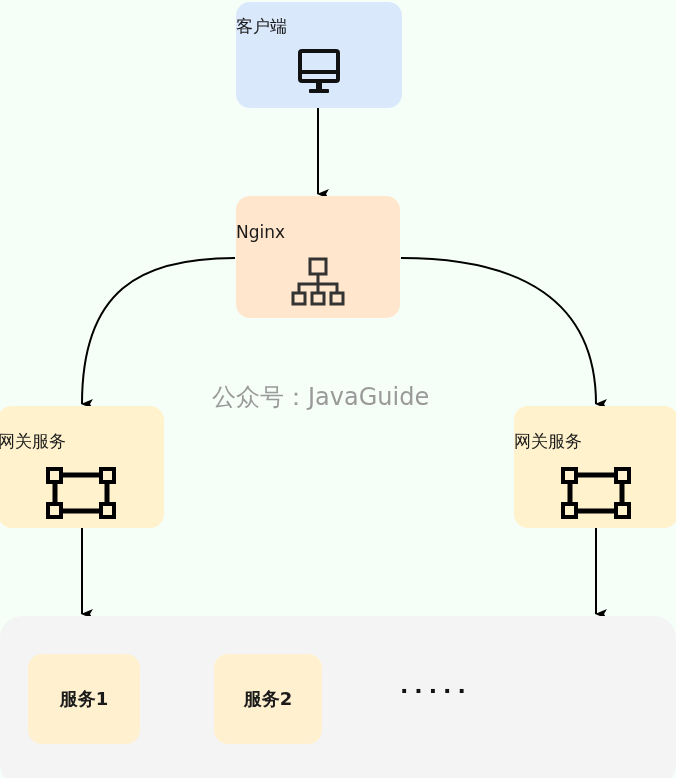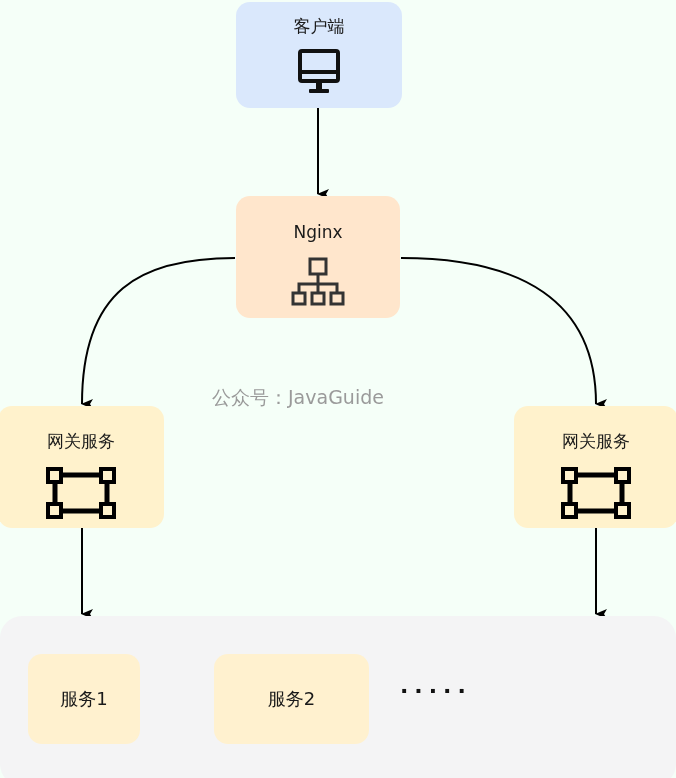--- a/index.html
+++ b/index.html
@@ -3,40 +3,40 @@
 <meta charset="utf-8">
 <style>
   html, body { margin:0; padding:0; }
   body {
     width:676px; height:778px; position:relative; overflow:hidden;
     background:#f5fff8;
     font-family: "DejaVu Sans", "Liberation Sans", sans-serif;
     color:#1a1a1a;
   }
   .node { position:absolute; border-radius:14px; box-sizing:border-box; }
-  .label { position:absolute; left:0; right:0; text-align:center; font-size:17px; }
+  .label { position:absolute; left:0; right:0; font-size:17px; }
   .icon { position:absolute; left:50%; transform:translateX(-50%); }
   #client { left:236px; top:2px; width:166px; height:106px; background:#dae8fc; }
   #client .label { top:13px; }
   #client .icon { top:46px; }
   #nginx { left:236px; top:196px; width:164px; height:122px; background:#ffe6cc; }
   #nginx .label { top:26px; }
   #nginx .icon { top:60px; }
   #gw-left { left:-2px; top:406px; width:166px; height:122px; background:#fff2cc; }
   #gw-right { left:514px; top:406px; width:164px; height:122px; background:#fff2cc; }
   .gw .label { top:24px; }
   .gw .icon { top:60px; }
   #services { left:0; top:616px; width:676px; height:170px; background:#f4f4f5; border-radius:22px; position:absolute; }
-  .svc { position:absolute; top:38px; height:90px; background:#fff1cf; border-radius:14px; }
+  .svc { position:absolute; top:38px; height:90px; background:#fff1cf; border-radius:14px;font-weight:bold; }
   .svc span { position:absolute; left:0; right:0; top:33px; text-align:center; font-size:18px; }
   #svc-1 { left:28px; width:112px; }
-  #svc-2 { left:214px; width:108px;padding-left:47px; }
+  #svc-2 { left:214px; width:108px; }
   #svc-n { left:494px; width:156px; }
   #ellipsis { position:absolute; left:400px; top:62px; font-size:22px; letter-spacing:6px; color:#111; font-weight:bold; }
-  #watermark { position:absolute; left:212px; top:383px; color:#9a9a9a; font-size:19px; line-height:29px; }
+  #watermark { position:absolute; left:212px; top:383px; color:#9a9a9a; font-size:24px; line-height:29px; }
   svg.wires { position:absolute; left:0; top:0; pointer-events:none; }
 </style>
 </head>
 <body>
 
 <svg class="wires" width="676" height="778">
   <defs>
     <marker id="ah" markerWidth="10" markerHeight="12" refX="5" refY="11" orient="auto-start-reverse" markerUnits="userSpaceOnUse" viewBox="0 0 10 12">
       <path d="M0,0 L5,12 L10,0 L5,3 Z" fill="#000"></path>
     </marker>

